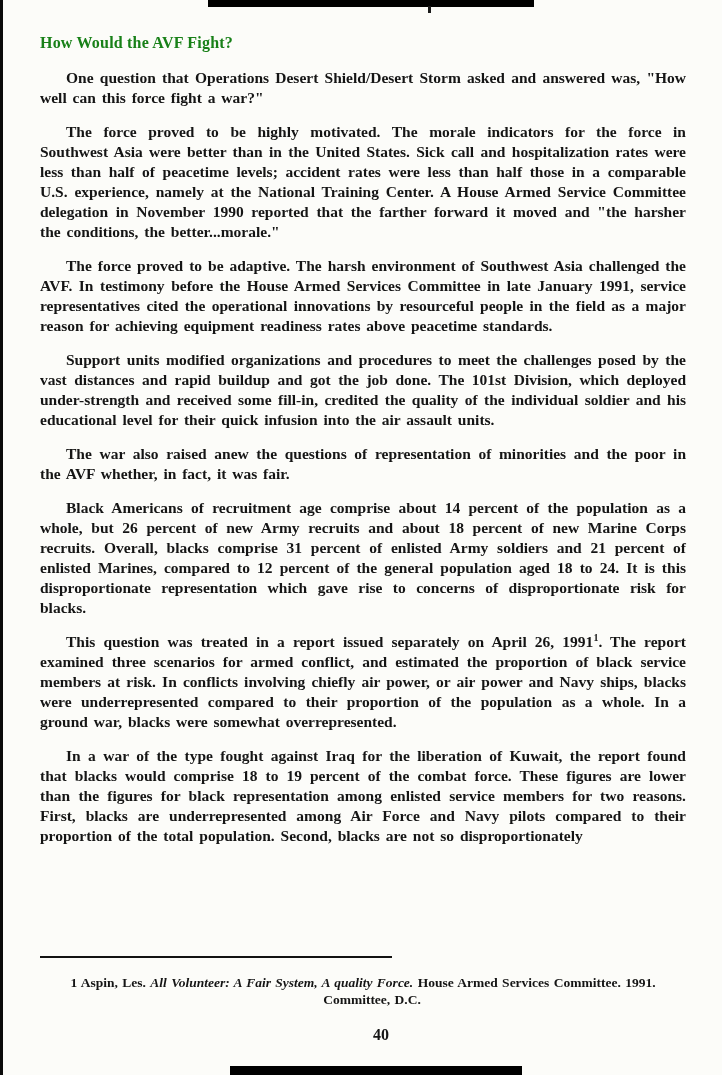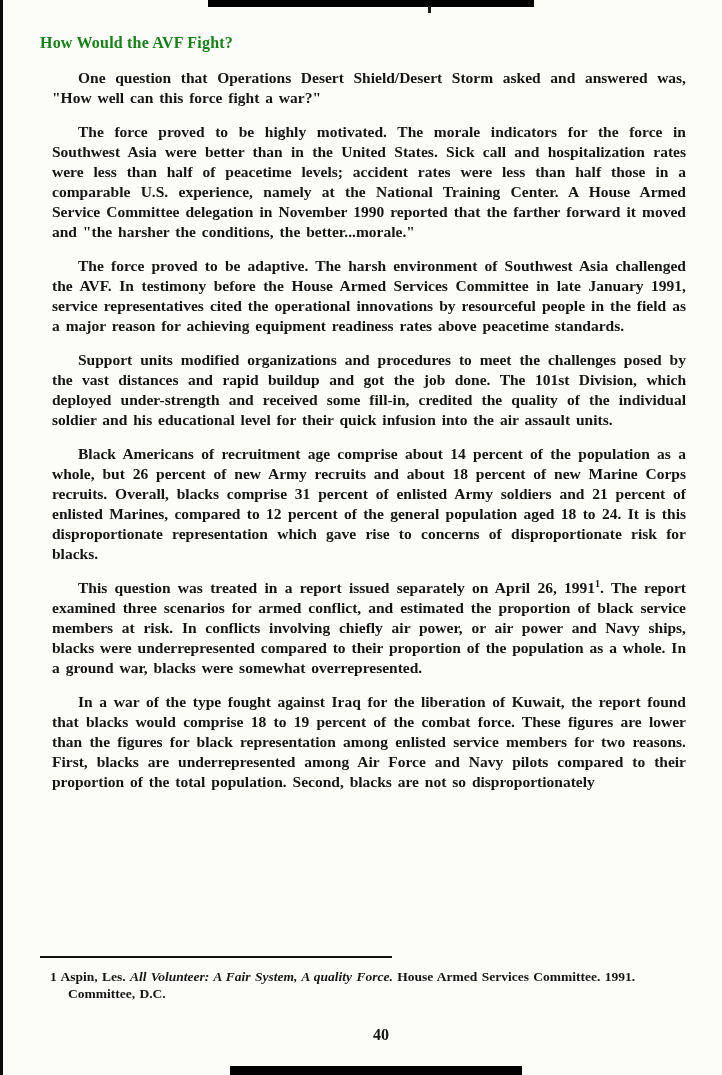--- a/index.html
+++ b/index.html
@@ -41,21 +41,21 @@
     margin: 0 0 16px 0;
     letter-spacing: 0.2px;
   }
   .heading-2 { margin-top: 22px; }
   .doc-para {
     font-size: 15.5px;
     line-height: 20px;
     text-align: justify;
     text-indent: 26px;
     word-spacing: 2px;
-    margin: 0 0 14px 12px;
+    margin: 0 0 14px 0;
   }
   sup.footref {
     font-size: 10px;
     line-height: 0;
     vertical-align: super;
   }
 
   .footnote-block {
     position: absolute;
     left: 40px;
@@ -64,24 +64,24 @@
   }
   .footnote-rule {
     width: 352px;
     height: 2px;
     background: #121212;
     margin-bottom: 8px;
   }
   .footnote-text {
     font-size: 13.5px;
     line-height: 17px;
-    margin: 10px;
+    margin: 16px;
     padding-left: 18px;
     text-indent: -18px;
-    text-align: left;
+    text-align: center;
     word-spacing: 1px;
   }
   .footnote-text em { font-style: italic; font-weight: 700; }
 
   .page-number {
     position: absolute;
     left: 0;
     right: 0;
     top: 1026px;
     text-align: center;
@@ -105,20 +105,21 @@
 
     <p class="doc-para">One question that Operations Desert Shield/Desert Storm asked and answered was, "How well can this force fight a war?"</p>
 
     <p class="doc-para">The force proved to be highly motivated. The morale indicators for the force in Southwest Asia were better than in the United States. Sick call and hospitalization rates were less than half of peacetime levels; accident rates were less than half those in a comparable U.S. experience, namely at the National Training Center. A House Armed Service Committee delegation in November 1990 reported that the farther forward it moved and "the harsher the conditions, the better...morale."</p>
 
     <p class="doc-para">The force proved to be adaptive. The harsh environment of Southwest Asia challenged the AVF. In testimony before the House Armed Services Committee in late January 1991, service representatives cited the operational innovations by resourceful people in the field as a major reason for achieving equipment readiness rates above peacetime standards.</p>
 
     <p class="doc-para">Support units modified organizations and procedures to meet the challenges posed by the vast distances and rapid buildup and got the job done. The 101st Division, which deployed under-strength and received some fill-in, credited the quality of the individual soldier and his educational level for their quick infusion into the air assault units.</p>
 
 
+    <p class="doc-para">The war also raised anew the questions of representation of minorities and the poor in the AVF whether, in fact, it was fair.</p>
 
     <p class="doc-para">Black Americans of recruitment age comprise about 14 percent of the population as a whole, but 26 percent of new Army recruits and about 18 percent of new Marine Corps recruits. Overall, blacks comprise 31 percent of enlisted Army soldiers and 21 percent of enlisted Marines, compared to 12 percent of the general population aged 18 to 24. It is this disproportionate representation which gave rise to concerns of disproportionate risk for blacks.</p>
 
     <p class="doc-para"><span>This question was treated in a report issued separately on April 26, 1991</span><sup class="footref">1</sup><span>. The report examined three scenarios for armed conflict, and estimated the proportion of black service members at risk. In conflicts involving chiefly air power, or air power and Navy ships, blacks were underrepresented compared to their proportion of the population as a whole. In a ground war, blacks were somewhat overrepresented.</span></p>
 
     <p class="doc-para">In a war of the type fought against Iraq for the liberation of Kuwait, the report found that blacks would comprise 18 to 19 percent of the combat force. These figures are lower than the figures for black representation among enlisted service members for two reasons. First, blacks are underrepresented among Air Force and Navy pilots compared to their proportion of the total population. Second, blacks are not so disproportionately</p>
 
   </div>
 
   <div class="footnote-block">

